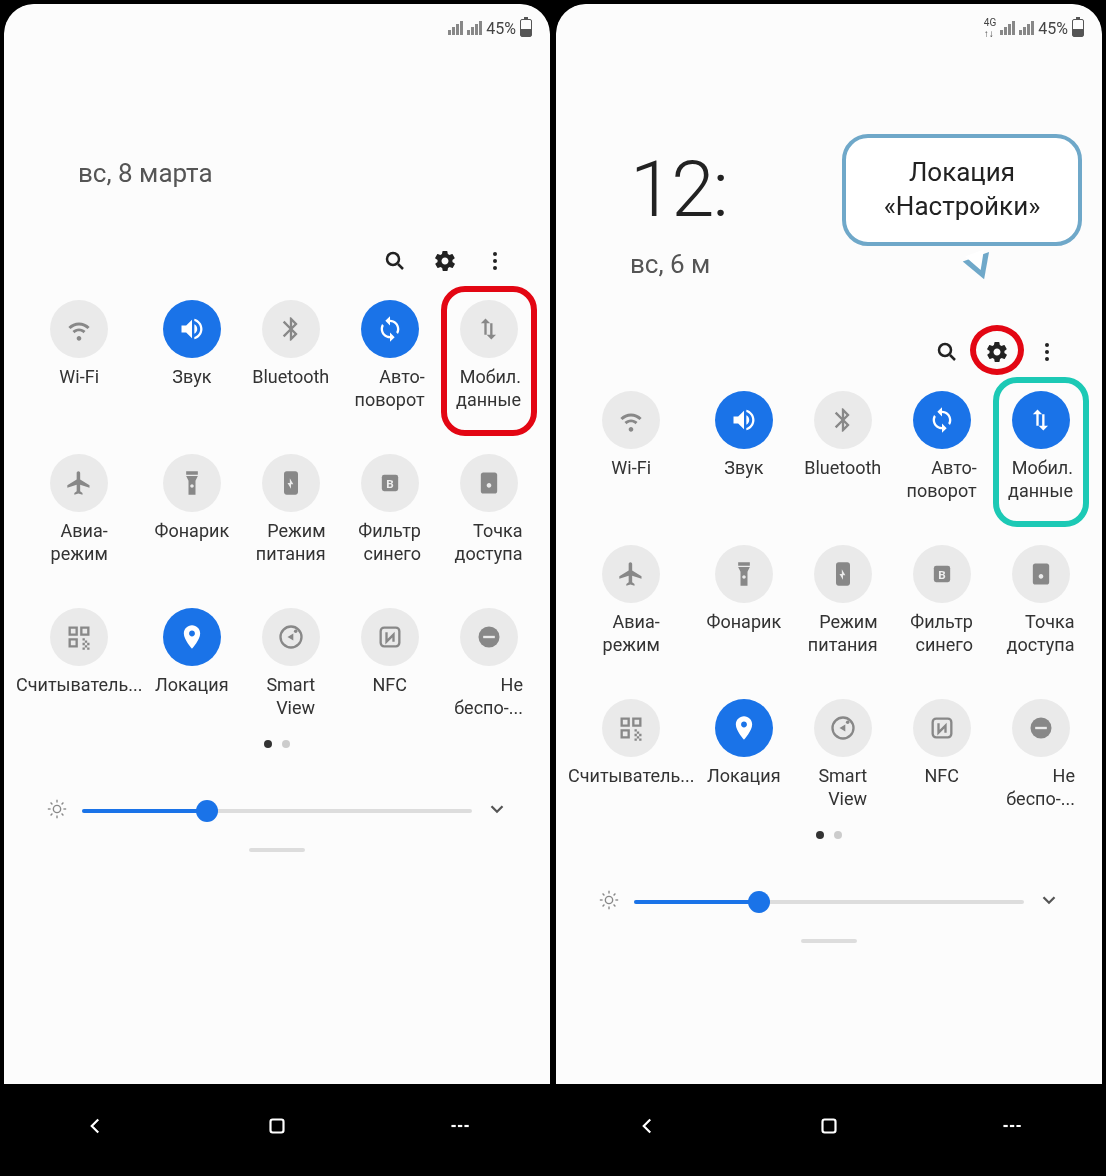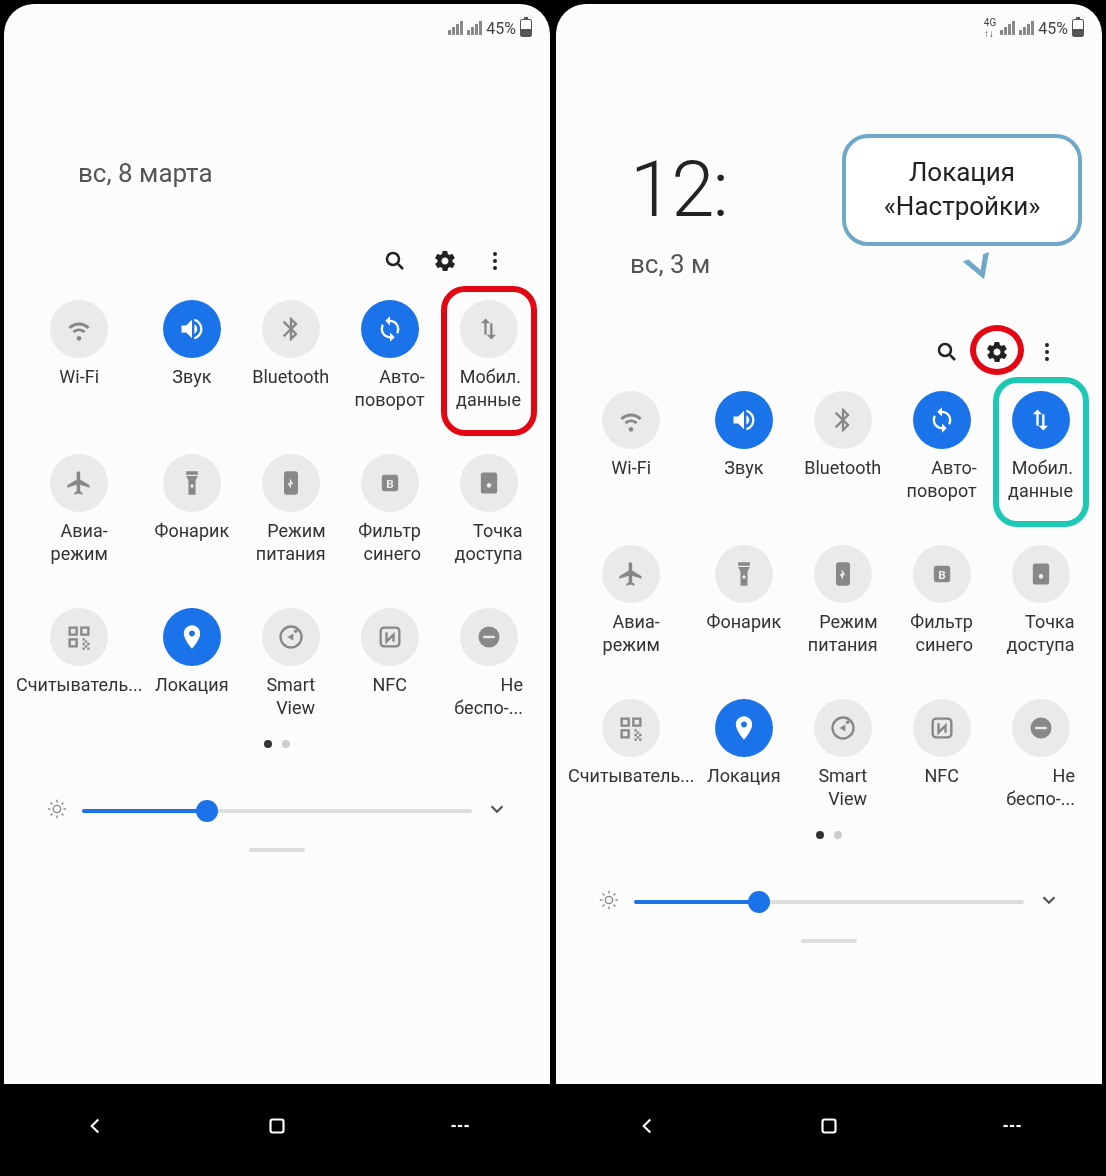--- a/index.html
+++ b/index.html
@@ -290,21 +290,21 @@
         </span>
         <span>45%</span>
         <span class="batt">
           <span class="batt-box">
             <span class="batt-fill"></span>
           </span>
         </span>
       </div>
       <div class="clockblock">
         <div class="clock">12:</div>
-        <div class="date">вс, 3 м</div>
+        <div class="date">вс, 6 м</div>
       </div>
       <div class="toolbar">
         <span class="tool-ico">
           <svg viewBox="0 0 24 24" fill="none" stroke="currentColor" stroke-width="2.5">
             <circle cx="10" cy="10" r="6"></circle>
             <line x1="15" y1="15" x2="20" y2="20"></line>
           </svg>
         </span>
         <span class="tool-ico" style="position:relative">
           <svg viewBox="0 0 24 24" fill="currentColor">

